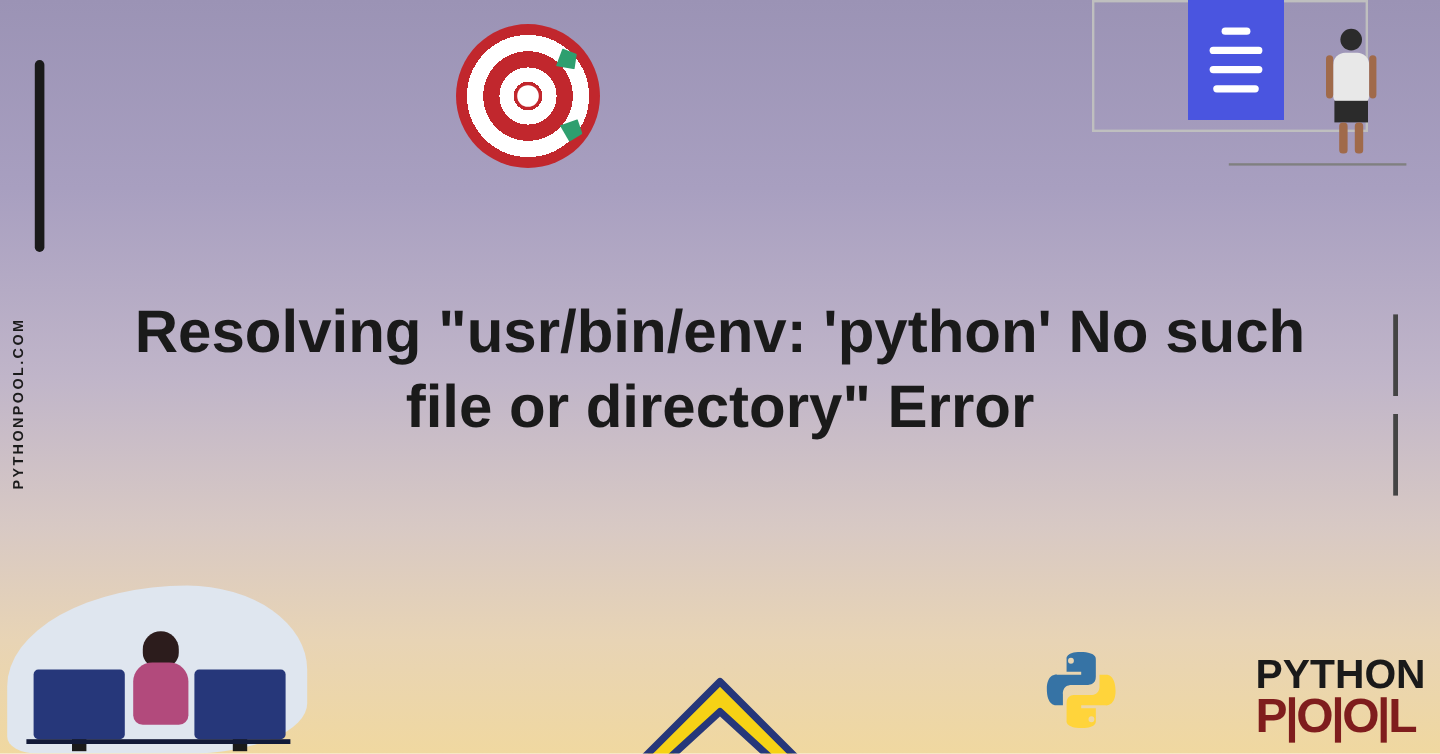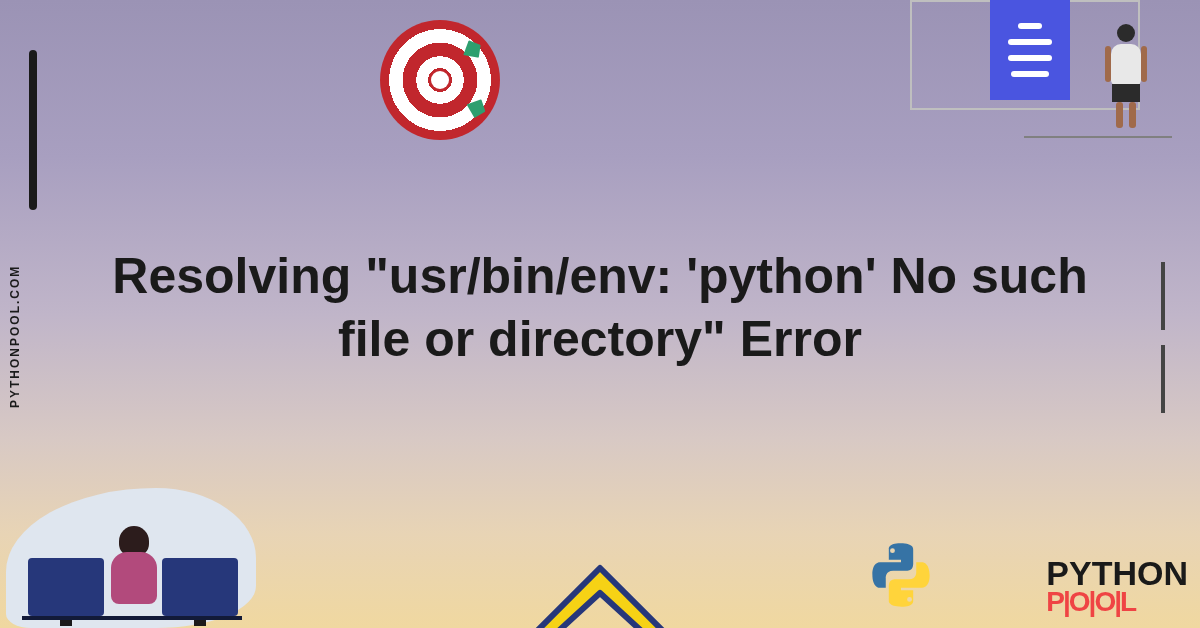--- a/index.html
+++ b/index.html
@@ -157,21 +157,21 @@
   .logo {
     position: absolute;
     right: 12px;
     bottom: 12px;
     font-family: Arial Black, Arial, sans-serif;
     font-weight: 900;
     text-align: left;
     line-height: 0.95;
   }
   .logo .l1 { color:#1a1a1a; font-size: 34px; letter-spacing: 0px; }
-  .logo .l2 { color:#ef4444; font-size: 28px; letter-spacing: -2px; }
+  .logo .l2 { color:#7f1d1d; font-size: 40px; letter-spacing: -2px; }
 
   
   .pylogo {
     position:absolute; right: 260px; bottom: 14px; width: 78px; height: 78px;
   }
 
   
   .chevron {
     position:absolute; left: 50%; bottom: -30px; transform: translateX(-50%);
     width: 180px; height: 120px;

